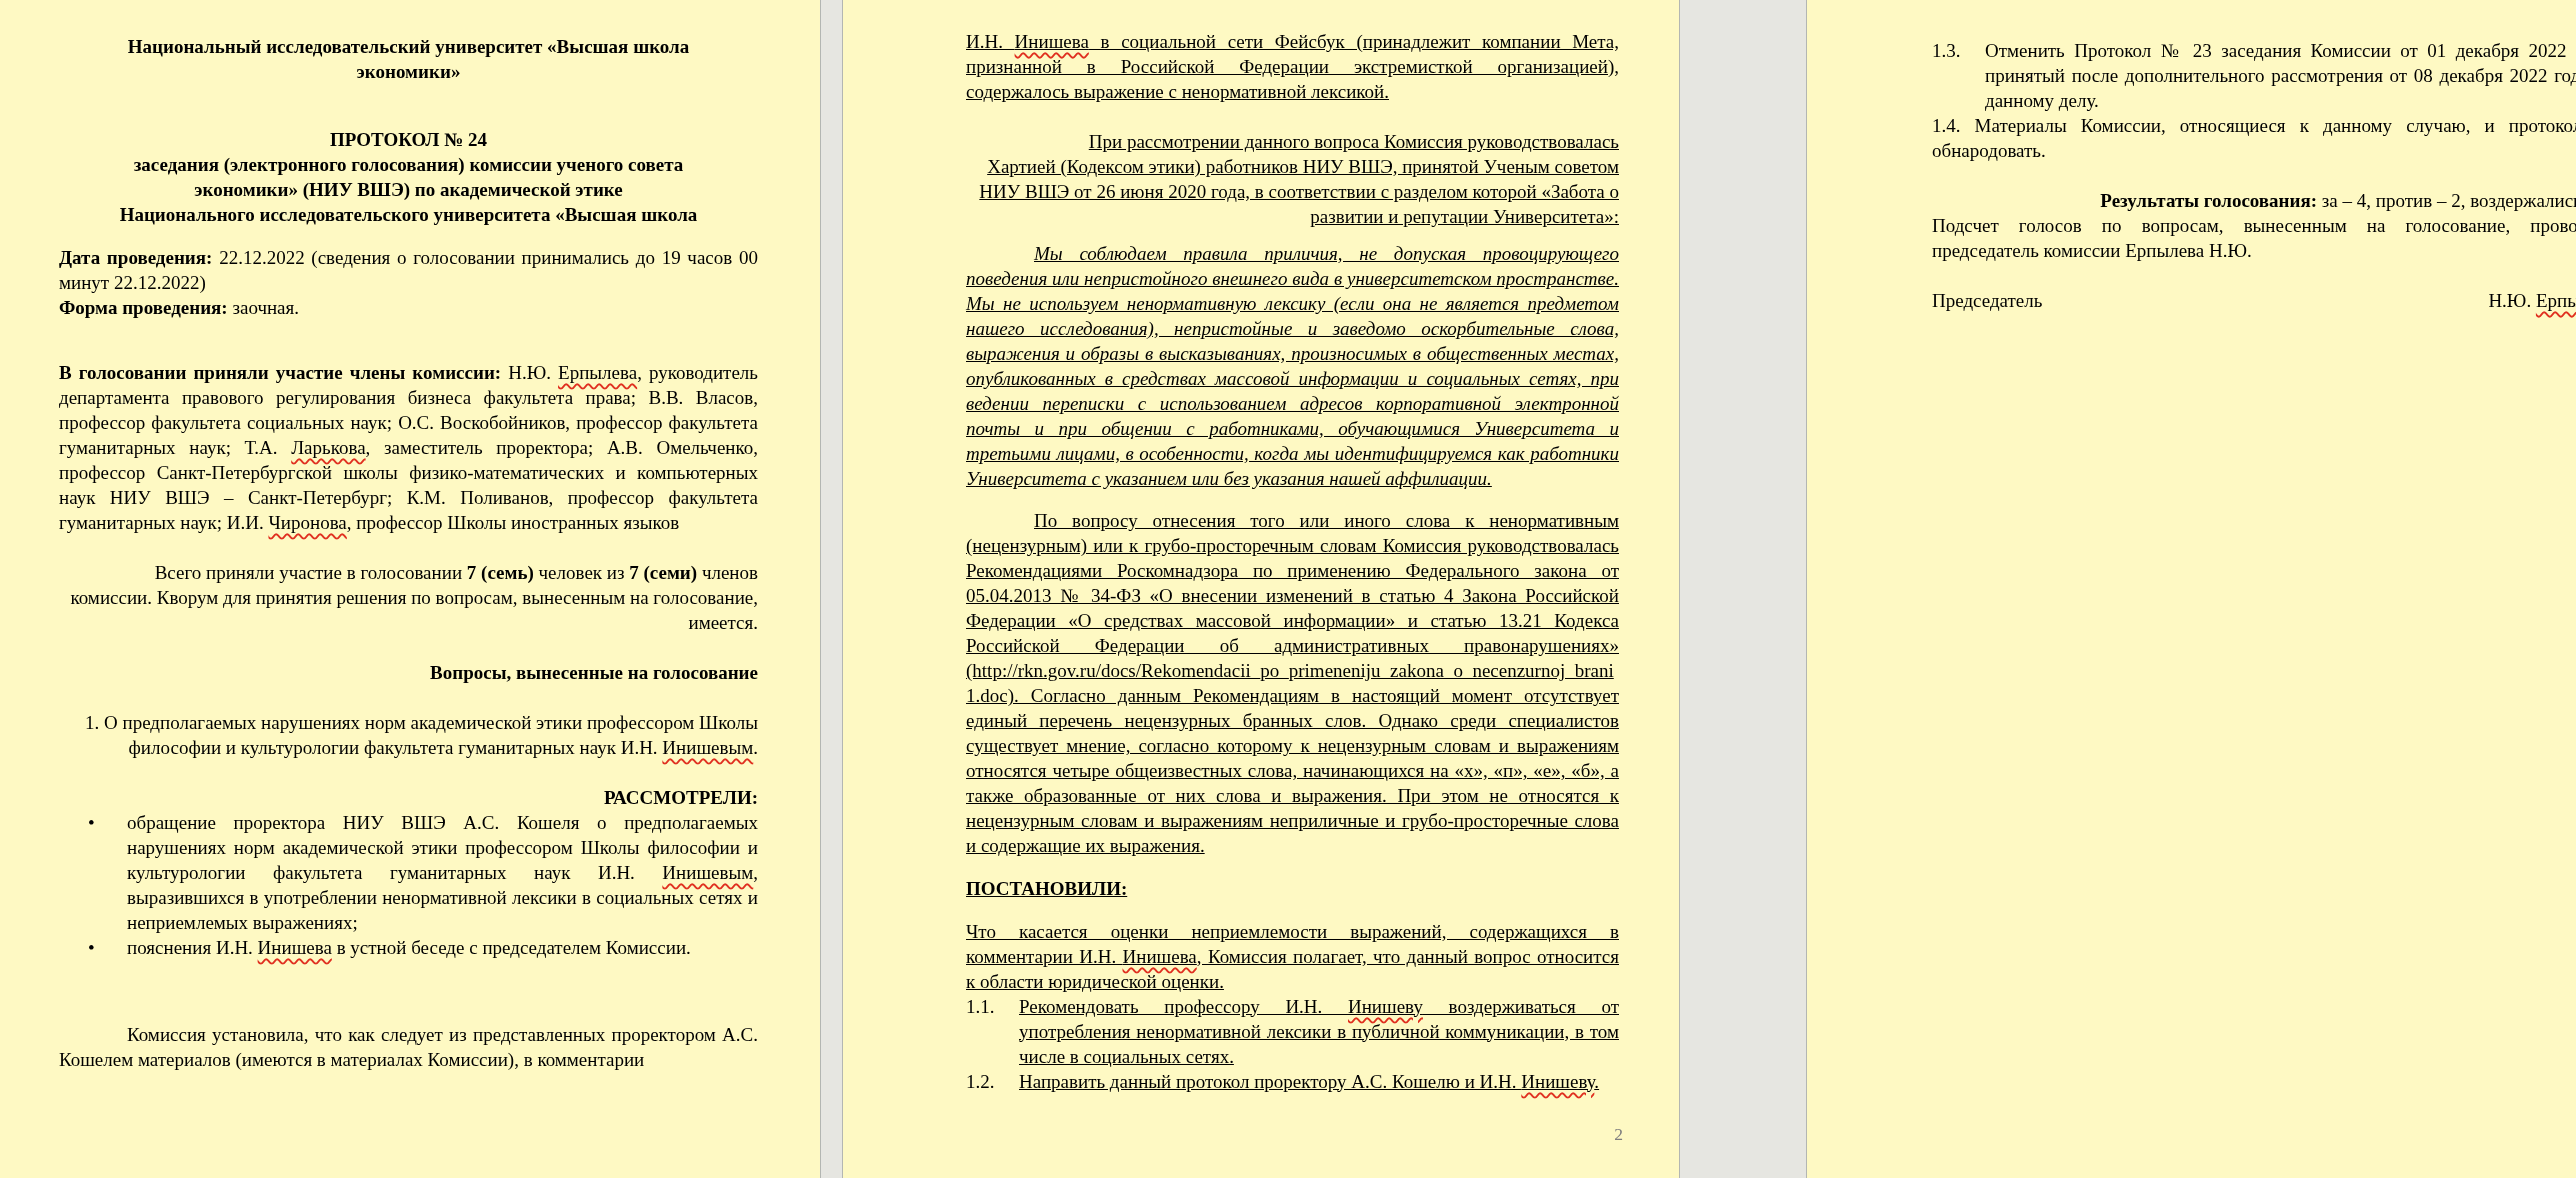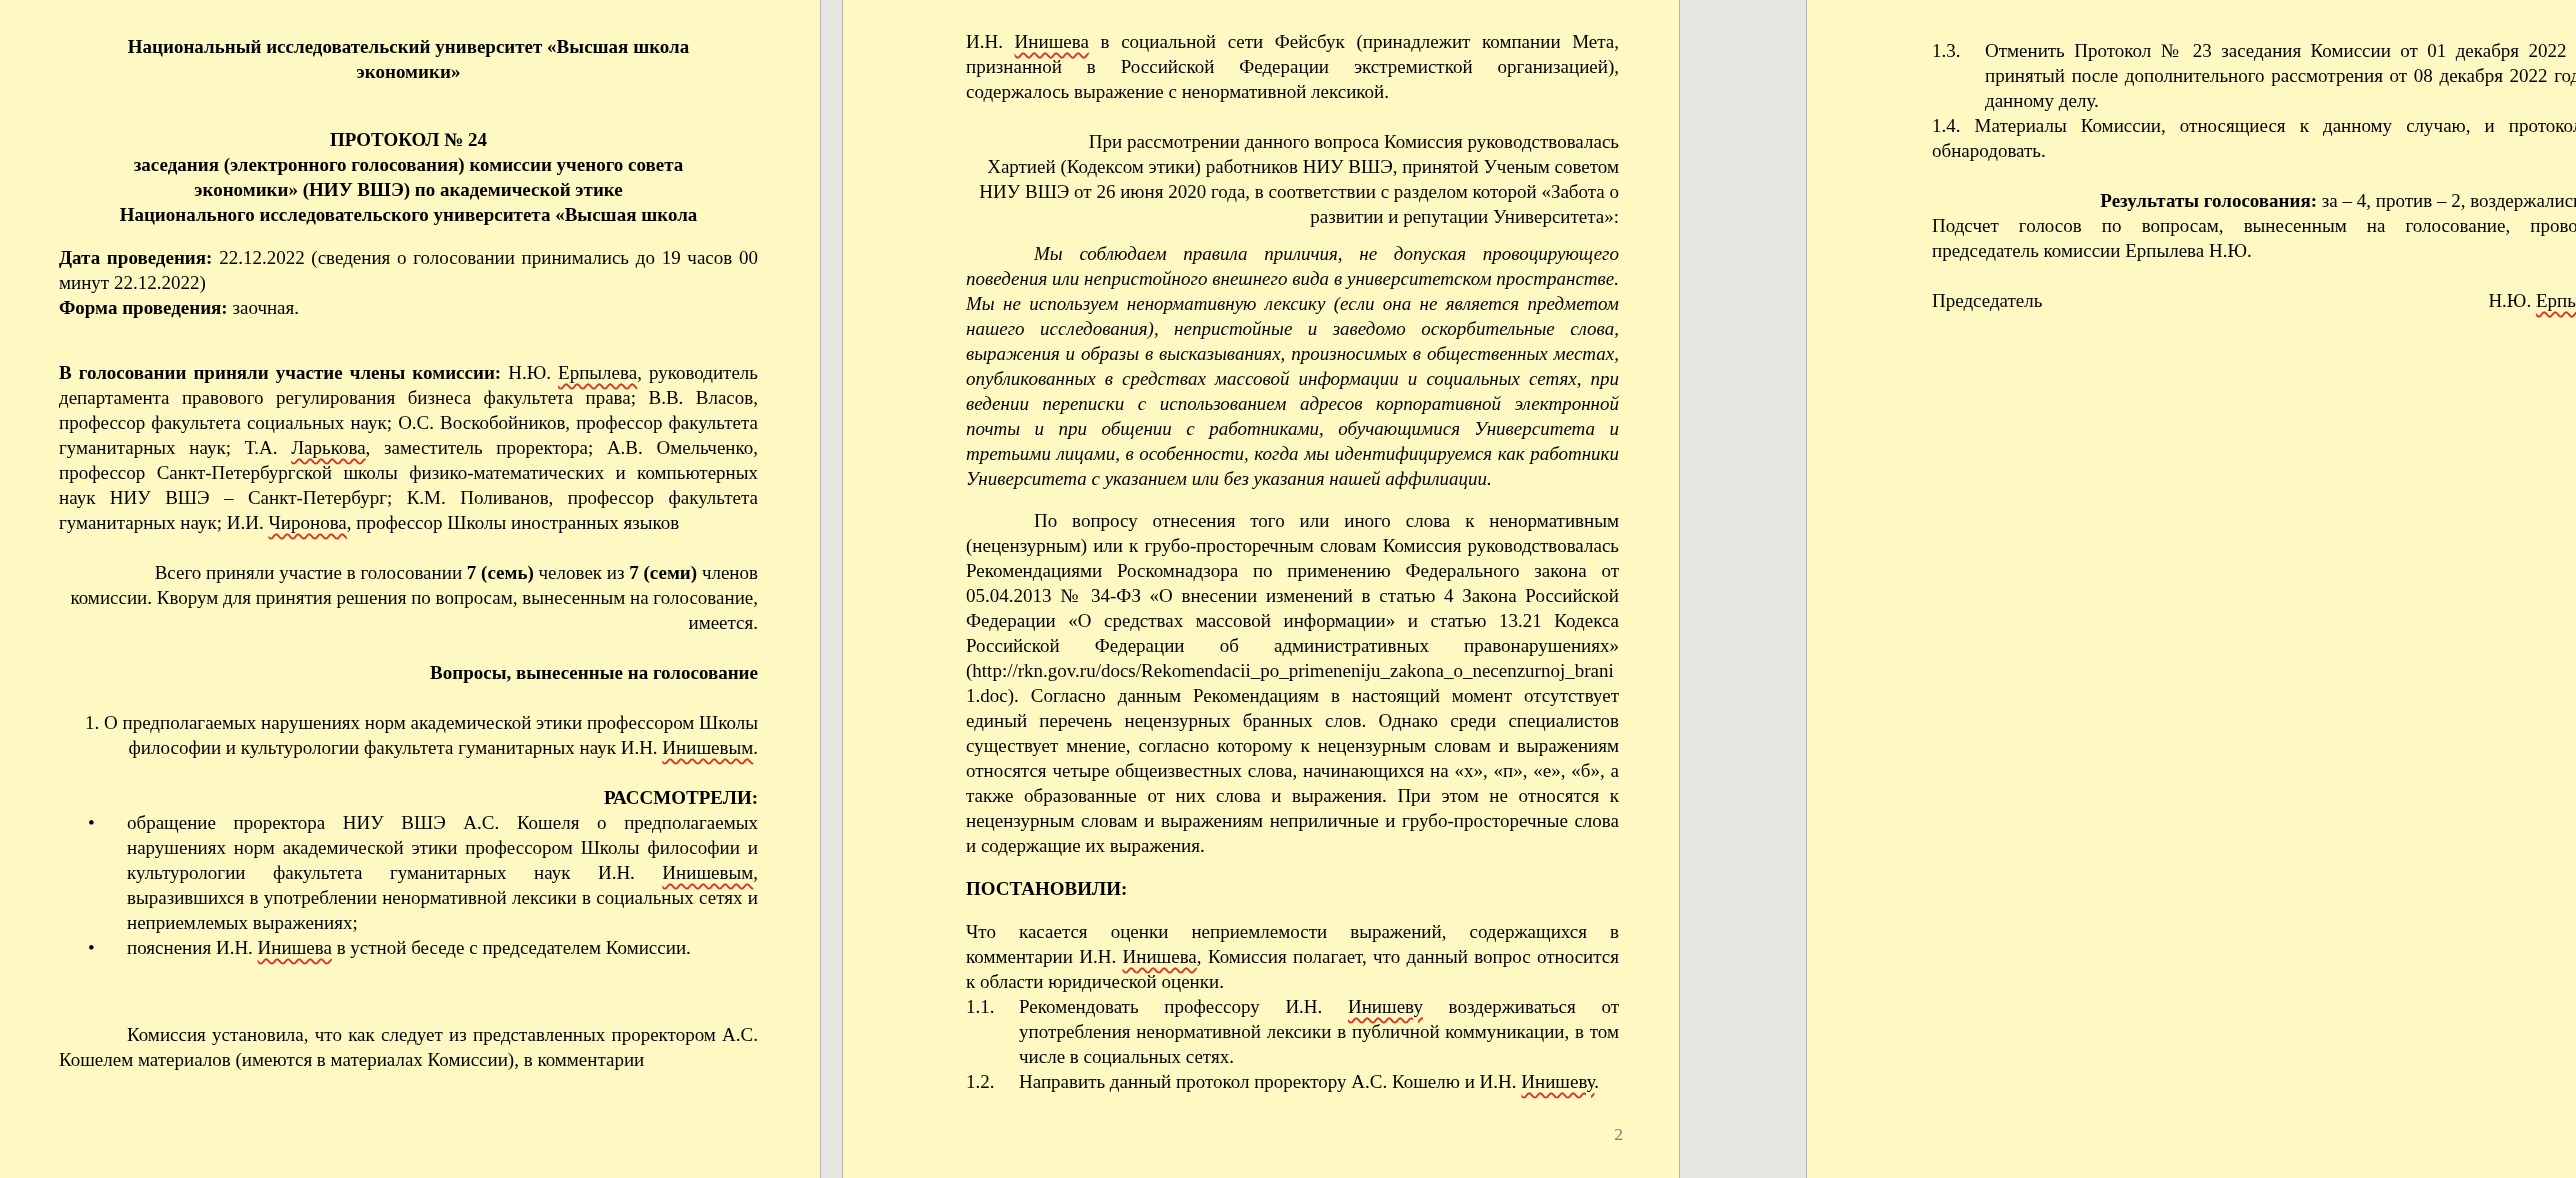--- a/index.html
+++ b/index.html
@@ -1,21 +1,21 @@
 <!DOCTYPE html>
 <html style="font-size:11.8px"><head>
 <meta charset="utf-8">
 <style>
   html,body{margin:0;padding:0;background:#e6e6e1;}
   .stage{position:relative;width:2576px;height:1178px;background:#e6e6e1;overflow:hidden;
          font-family:"Liberation Serif","DejaVu Serif",serif;color:#000;}
   .page{position:absolute;top:0;height:1178px;background:#fef9c3;box-sizing:border-box;}
   .page-1{left:0;width:821px;padding:34px 62px 0 59px;border-right:0.7px solid #b3b6b2;}
   .page-2{left:842px;width:838px;padding:29px 60px 0 123px;
-          border-left:0.7px solid #b3b6b2;border-right:0.7px solid #b3b6b2;}
+          border-left:0.7px solid #b3b6b2;border-right:0.7px solid #b3b6b2;text-decoration:underline;}
   .page-3{left:1806px;width:842px;padding:38px 33px 0 125px;border-left:0.7px solid #b3b6b2;}
   .para{margin:0;font-size:19px;line-height:25px;text-align:justify;
         overflow-wrap:break-word;word-break:break-word;}
   .c{text-align:center;}
   .b{font-weight:bold;}
   .i{font-style:italic;}
   .ind{text-indent:68px;}
   .bullet{position:relative;padding-left:68px;}
   .bullet .marker{position:absolute;left:29px;top:0;}
   .hang{position:relative;padding-left:53px;}

